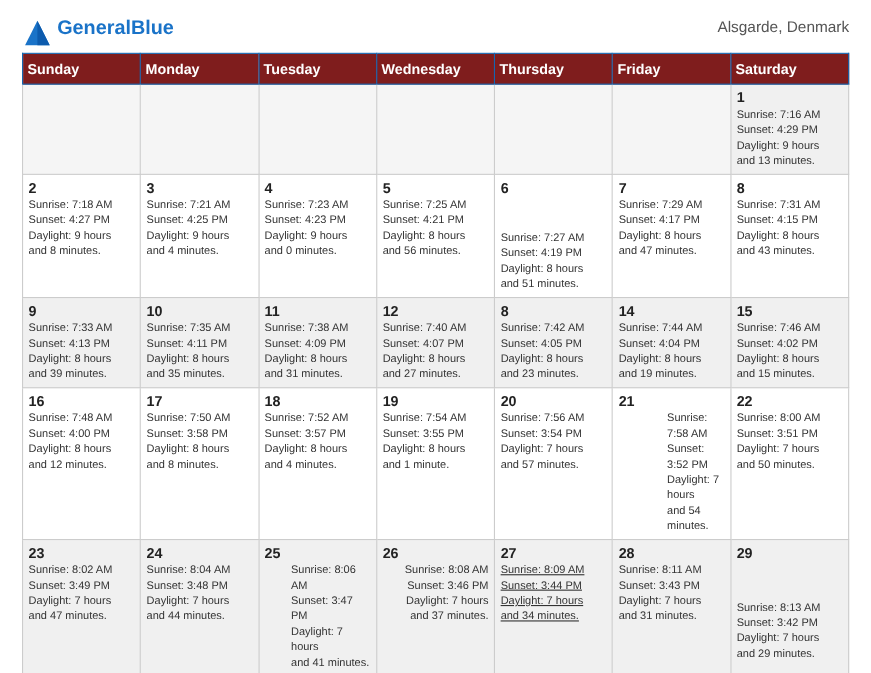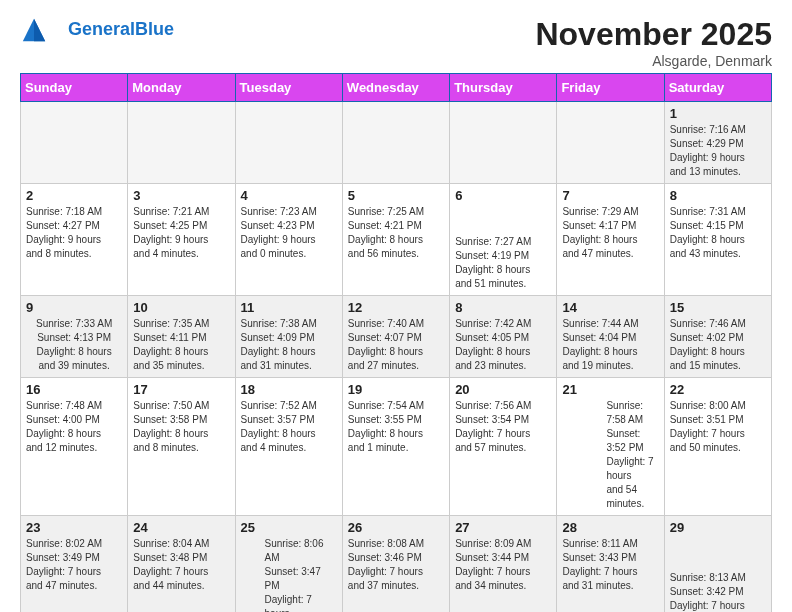--- a/index.html
+++ b/index.html
@@ -11,22 +11,22 @@
       padding: 16px 20px;
     }
     .header {
       display: flex;
       justify-content: space-between;
       align-items: flex-start;
       margin-bottom: 4px;
     }
     .logo {
       display: flex;
-      align-items: center;
-      gap: 20px;
+      align-items: flex-start;
+      gap: 4px;
     }
     .logo-text {
       font-size: 18px;
       font-weight: bold;
       color: #333;
       line-height: 1.1;
     }
     .logo-text span { color: #1a73c8; }
     .logo-icon {
       width: 28px;
@@ -41,21 +41,21 @@
     .subtitle {
       font-size: 14px;
       color: #555;
     }
     .calendar {
       width: 100%;
       border-collapse: collapse;
       border: 1px solid #ccc;
     }
     .calendar th {
-      background: #d946ef;
+      background: #7f1d1d;
       color: #fff;
       font-size: 13px;
       font-weight: bold;
       padding: 6px 4px;
       text-align: left;
       border: 1px solid #1565b0;
     }
     .calendar td {
       vertical-align: top;
       border: 1px solid #ccc;
@@ -88,21 +88,20 @@
   <div class="logo">
     <svg class="logo-icon" viewBox="0 0 40 40" xmlns="http://www.w3.org/2000/svg">
       <polygon points="20,4 36,36 4,36" fill="#1a73c8"></polygon>
       <polygon points="20,4 36,36 20,36" fill="#0d5bad"></polygon>
     </svg>
     <div class="logo-text">
       <span>General</span><span style="color:#1a73c8">Blue</span>
     </div>
   </div>
   <div class="title-block">
-    <div class="month-title">November 2025</div>
     <div class="subtitle">Alsgarde, Denmark</div>
   </div>
 </div>
 
 <table class="calendar">
   <thead>
     <tr>
     <th>Sunday</th>
         <th>Monday</th>
         <th>Tuesday</th>
@@ -175,21 +174,21 @@
           <span class="day-number">8</span>
           <div class="day-info" style="white-space: pre-line;">Sunrise: 7:31 AM
 Sunset: 4:15 PM
 Daylight: 8 hours
 and 43 minutes.</div>
         </td>
       </tr>
       <tr>
         <td class="shade">
           <span class="day-number">9</span>
-          <div class="day-info" style="white-space: pre-line; text-align: center;">Sunrise: 7:33 AM
+          <div class="day-info" style="white-space: pre-line;">Sunrise: 7:33 AM
 Sunset: 4:13 PM
 Daylight: 8 hours
 and 39 minutes.</div>
         </td>
         <td class="shade">
           <span class="day-number">10</span>
           <div class="day-info" style="white-space: pre-line;">Sunrise: 7:35 AM
 Sunset: 4:11 PM
 Daylight: 8 hours
 and 35 minutes.</div>
@@ -298,28 +297,28 @@
         </td>
         <td class="shade">
           <span class="day-number">25</span>
           <div class="day-info" style="white-space: pre-line; margin-left: 24px;">Sunrise: 8:06 AM
 Sunset: 3:47 PM
 Daylight: 7 hours
 and 41 minutes.</div>
         </td>
         <td class="shade">
           <span class="day-number">26</span>
-          <div class="day-info" style="white-space: pre-line;">Sunrise: 8:08 AM
+          <div class="day-info" style="white-space: pre-line; text-align: right;">Sunrise: 8:08 AM
 Sunset: 3:46 PM
 Daylight: 7 hours
 and 37 minutes.</div>
         </td>
         <td class="shade">
           <span class="day-number">27</span>
-          <div class="day-info" style="white-space: pre-line;">Sunrise: 8:09 AM
+          <div class="day-info" style="white-space: pre-line; text-decoration: underline;">Sunrise: 8:09 AM
 Sunset: 3:44 PM
 Daylight: 7 hours
 and 34 minutes.</div>
         </td>
         <td class="shade">
           <span class="day-number">28</span>
           <div class="day-info" style="white-space: pre-line;">Sunrise: 8:11 AM
 Sunset: 3:43 PM
 Daylight: 7 hours
 and 31 minutes.</div>

